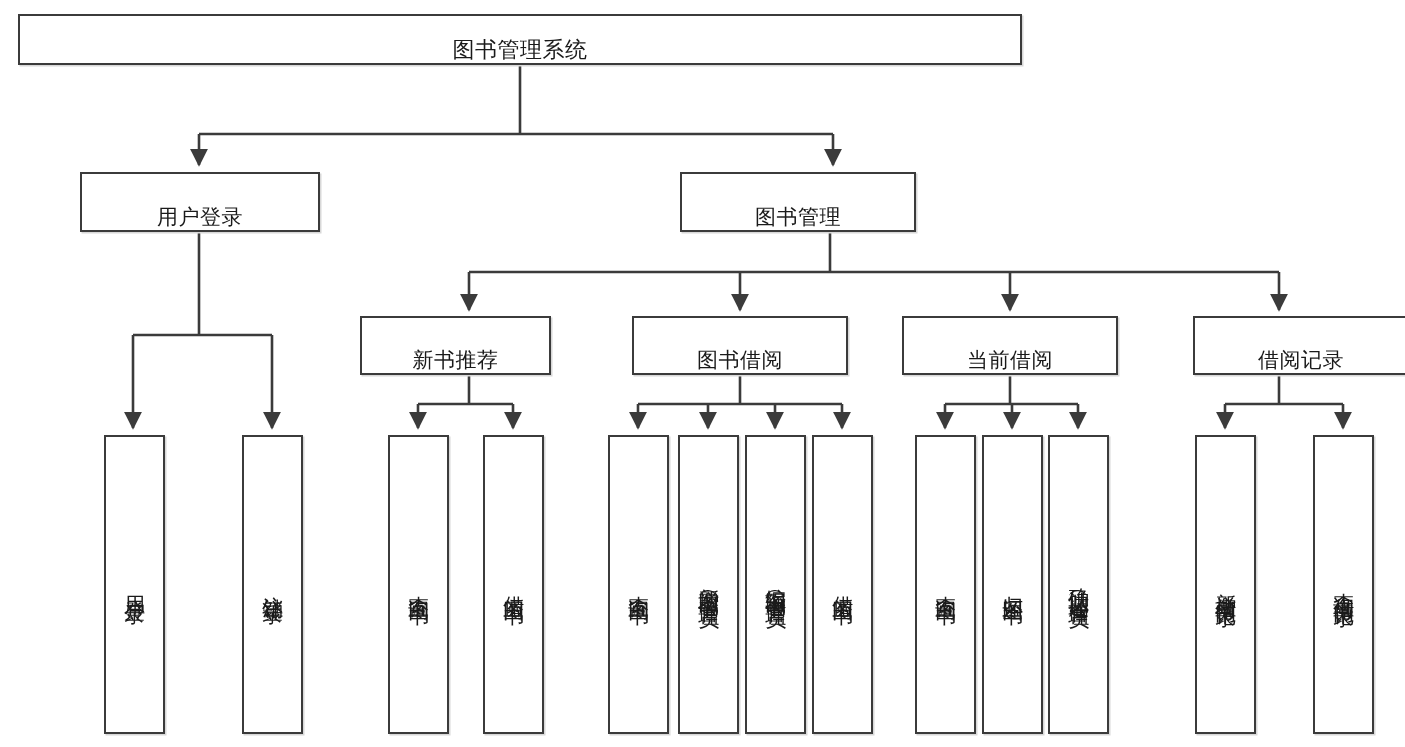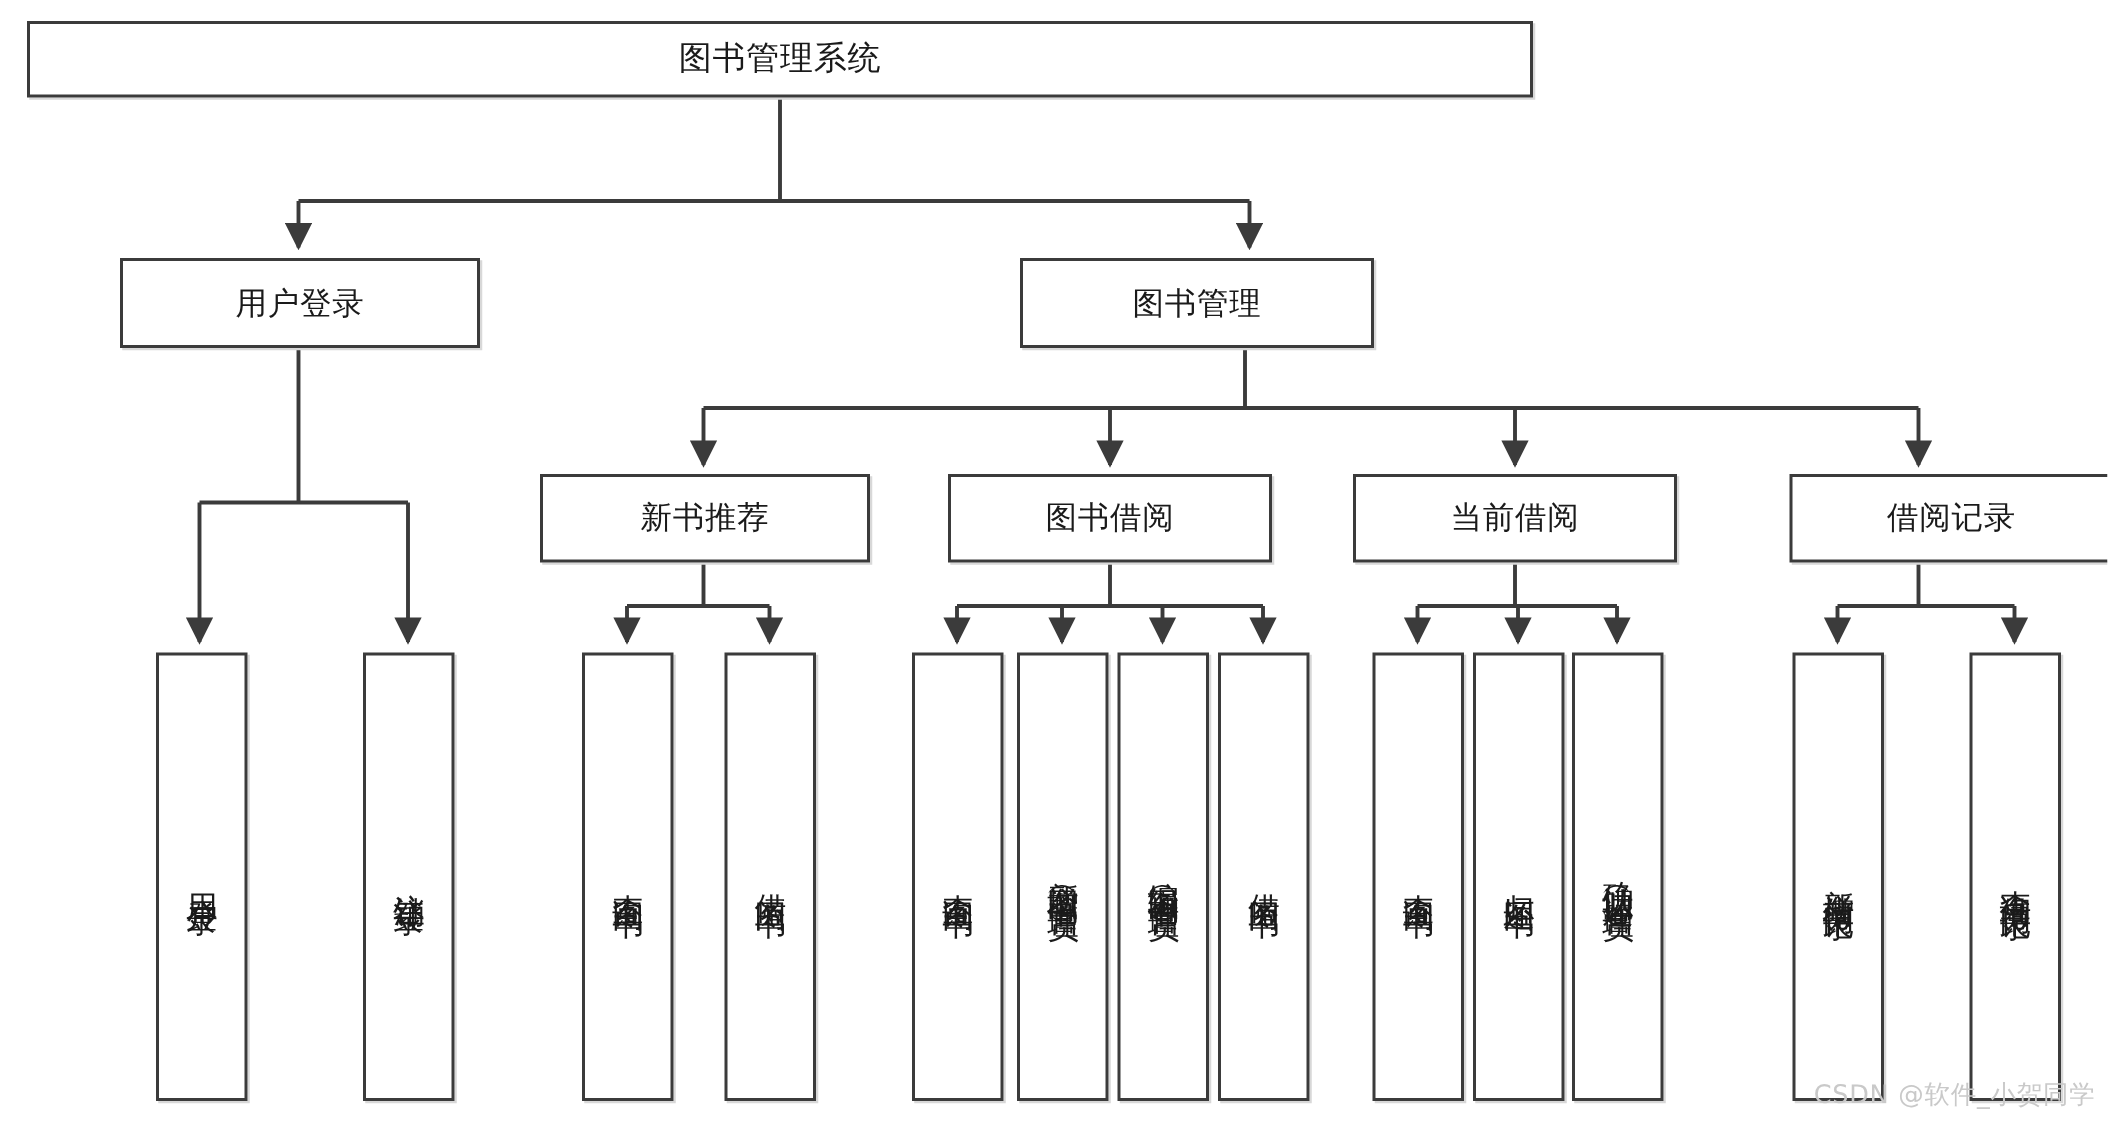--- a/index.html
+++ b/index.html
@@ -26,21 +26,21 @@
     height: 747px;
     pointer-events: none;
   }
   .node {
     position: absolute;
     box-sizing: border-box;
     background: #ffffff;
     border: 2px solid #3b3b3b;
     box-shadow: 1.5px 1.5px 0 0 #d8d8d8;
     display: flex;
-    align-items: center;
+    align-items: flex-end;
     justify-content: center;
     color: #1a1a1a;
     z-index: 2;
   }
   .node .label {
     font-size: 21px;
     line-height: 1.18;
     letter-spacing: 0.5px;
     white-space: nowrap;
   }
@@ -131,21 +131,21 @@
   </div>
 
   <div class="node level1" style="left:80px; top:172px; width:240px; height:60px;">
     <span class="label">用户登录</span>
   </div>
 
   <div class="node level1" style="left:680px; top:172px; width:236px; height:60px;">
     <span class="label">图书管理</span>
   </div>
 
-  <div class="node level2" style="left:360px; top:316px; width:220px; height:59px;">
+  <div class="node level2" style="left:360px; top:316px; width:191px; height:59px;">
     <span class="label">新书推荐</span>
   </div>
 
   <div class="node level2" style="left:632px; top:316px; width:216px; height:59px;">
     <span class="label">图书借阅</span>
   </div>
 
   <div class="node level2" style="left:902px; top:316px; width:216px; height:59px;">
     <span class="label">当前借阅</span>
   </div>
@@ -191,14 +191,13 @@
     <span class="label">确认归还（管理员）</span>
   </div>
 
   <div class="node leaf" style="left:1195px; top:435px; width:61px; height:299px;">
     <span class="label">新增借阅记录</span>
   </div>
   <div class="node leaf" style="left:1313px; top:435px; width:61px; height:299px;">
     <span class="label">查询借阅记录</span>
   </div>
 
-  <div class="watermark">CSDN @软件_小贺同学</div>
 </div>
 
 </body></html>

